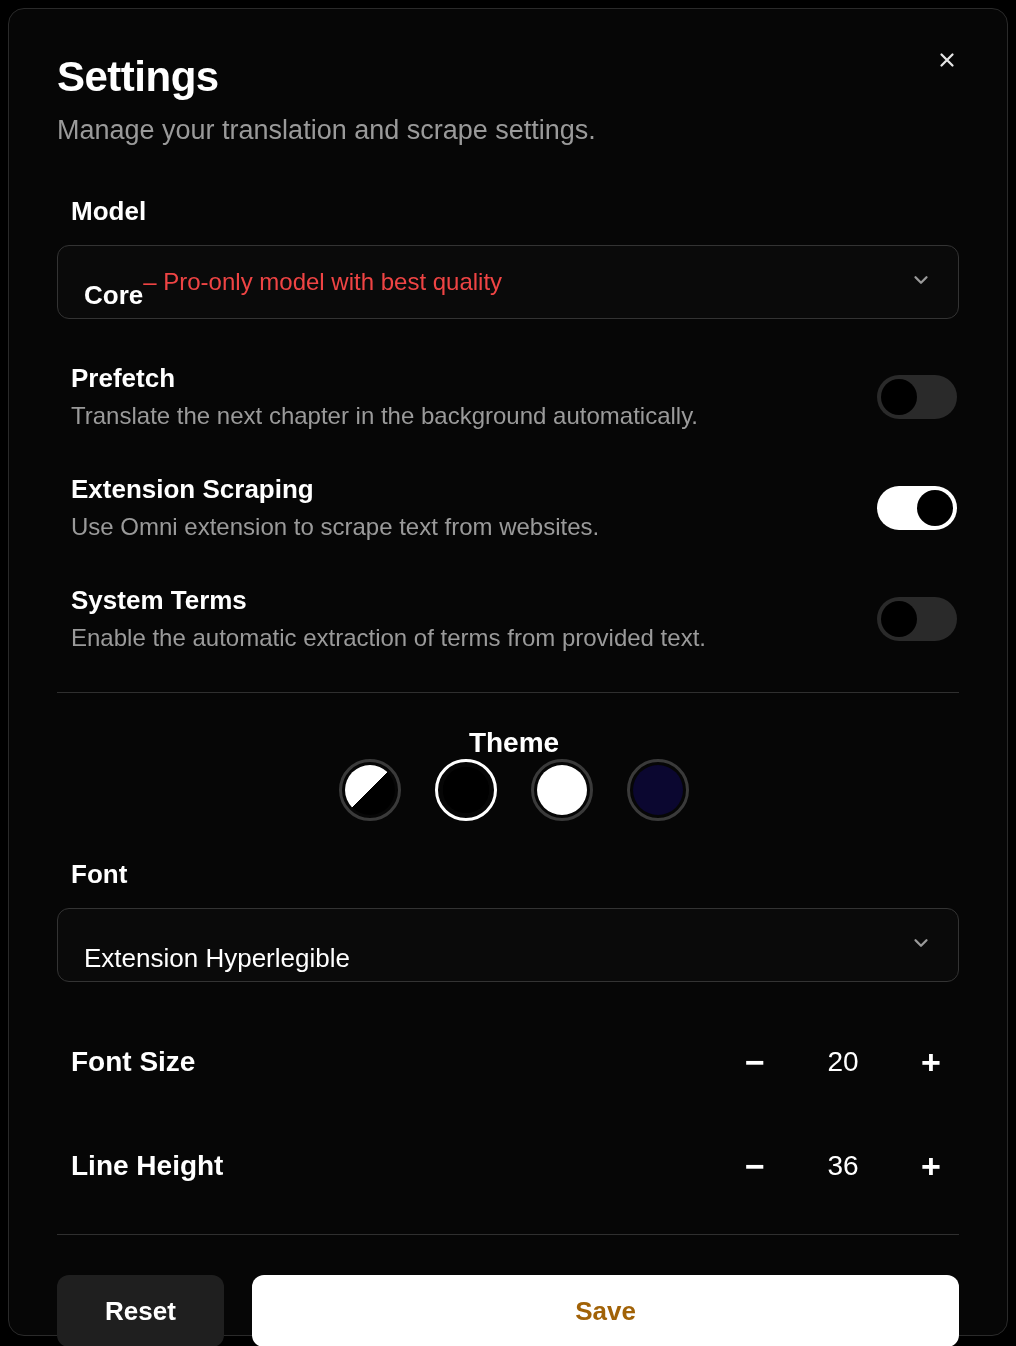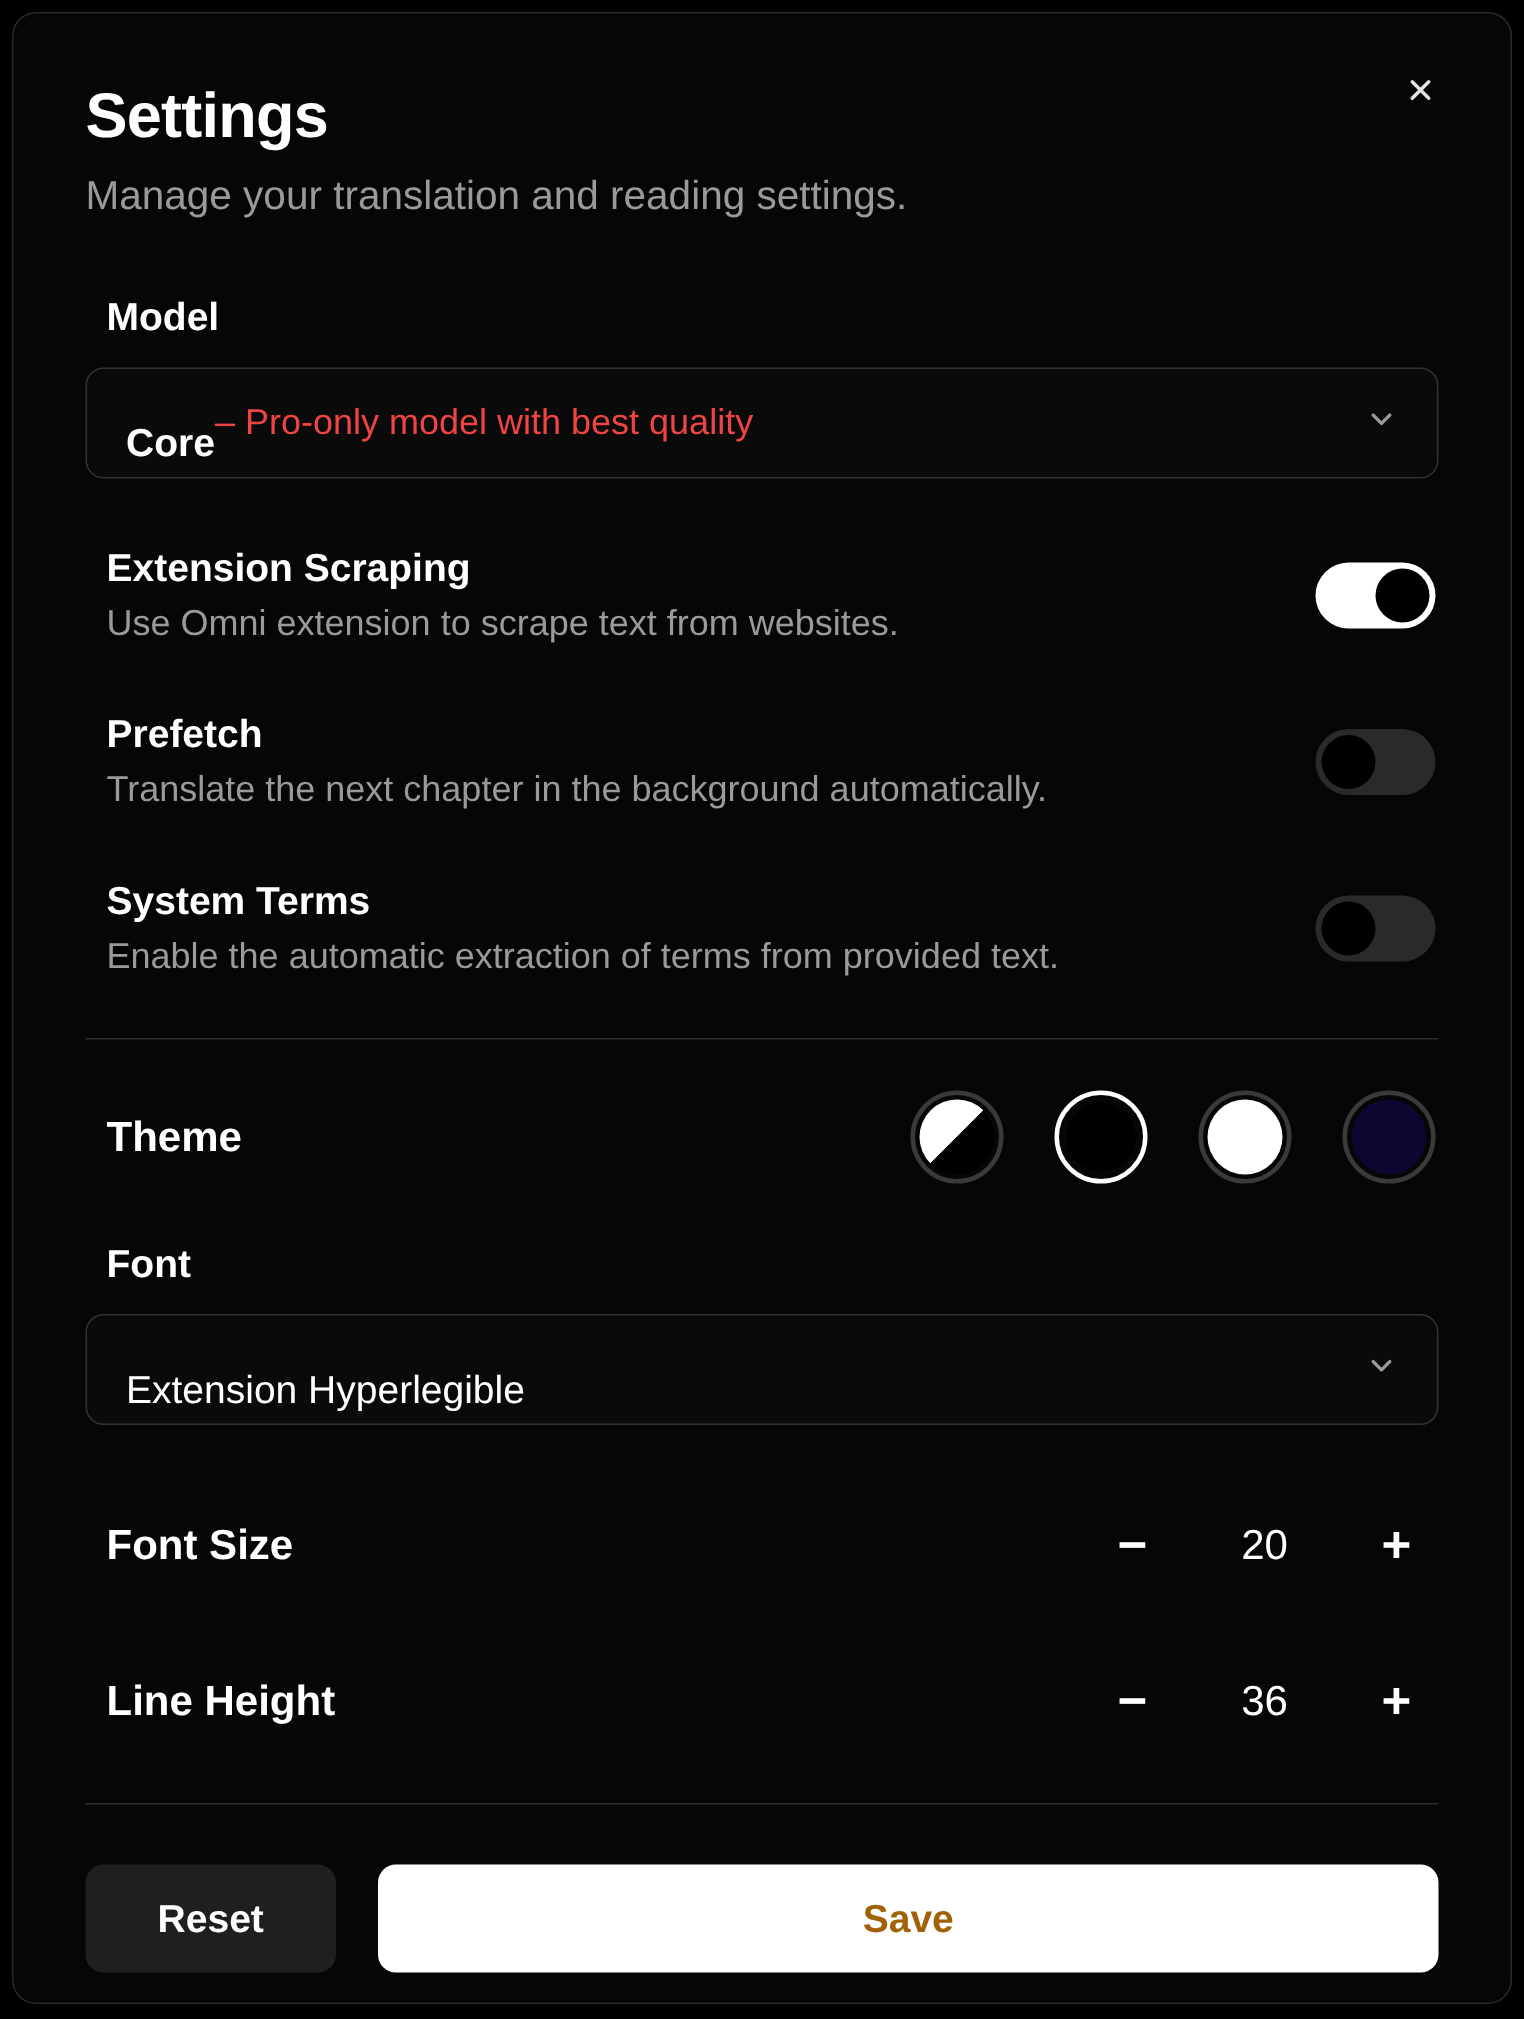--- a/index.html
+++ b/index.html
@@ -94,21 +94,21 @@
   .knob {
     width: 36px; height: 36px; border-radius: 50%; position: absolute; top: 4px;
   }
   .switch.off .knob { left: 4px; background: #000; }
   .switch.on  .knob { right: 4px; background: #000; }
 
   .divider { height: 1px; background: #2f2f2f; margin: 40px 0 34px 0; }
 
   .theme-row {
     display: flex; align-items: center; justify-content: space-between;
-    padding: 0 2px 0 14px; margin-bottom: 38px;
+    padding: 0 2px 0 14px; margin-bottom: 38px; flex-direction: column;
   }
   .theme-row .section-inline { font-size: 28px; font-weight: 600; }
   .swatches { display: flex; gap: 34px; }
   .swatch {
     width: 62px; height: 62px; border-radius: 50%; cursor: pointer;
     border: 3px solid #3a3a3a; background: none; padding: 0;
     display: flex; align-items: center; justify-content: center;
   }
   .swatch-inner { width: 50px; height: 50px; border-radius: 50%; }
   .sw-system {
@@ -153,51 +153,51 @@
 
   <button class="close-btn">
     <span>
       <svg viewBox="0 0 24 24" fill="none" stroke-width="2.5" stroke-linecap="round">
           <path d="M18 6 6 18M6 6l12 12"></path>
         </svg>
     </span>
   </button>
 
   <h1 class="title">Settings</h1>
-  <p class="subtitle">Manage your translation and reading settings.</p>
+  <p class="subtitle">Manage your translation and scrape settings.</p>
 
   <div class="body">
 
     <div class="section-label">Model</div>
     <div class="select">
       <span class="select-main">Core</span>
       <span class="select-desc"> – Pro-only model with best quality</span>
       <span class="chevron">
         <svg viewBox="0 0 24 24" fill="none" stroke-width="2.5" stroke-linecap="round" stroke-linejoin="round">
             <path d="m6 9 6 6 6-6"></path>
           </svg>
       </span>
     </div>
 
     <div class="toggle-row">
       <div class="toggle-text">
+        <div class="t-title">Prefetch</div>
+        <div class="t-desc">Translate the next chapter in the background automatically.</div>
+      </div>
+      <button class="switch off">
+          <span class="knob"></span>
+        </button>
+    </div>
+
+    <div class="toggle-row">
+      <div class="toggle-text">
         <div class="t-title">Extension Scraping</div>
         <div class="t-desc">Use Omni extension to scrape text from websites.</div>
       </div>
       <button class="switch on">
-          <span class="knob"></span>
-        </button>
-    </div>
-
-    <div class="toggle-row">
-      <div class="toggle-text">
-        <div class="t-title">Prefetch</div>
-        <div class="t-desc">Translate the next chapter in the background automatically.</div>
-      </div>
-      <button class="switch off">
           <span class="knob"></span>
         </button>
     </div>
 
     <div class="toggle-row">
       <div class="toggle-text">
         <div class="t-title">System Terms</div>
         <div class="t-desc">Enable the automatic extraction of terms from provided text.</div>
       </div>
       <button class="switch off">

